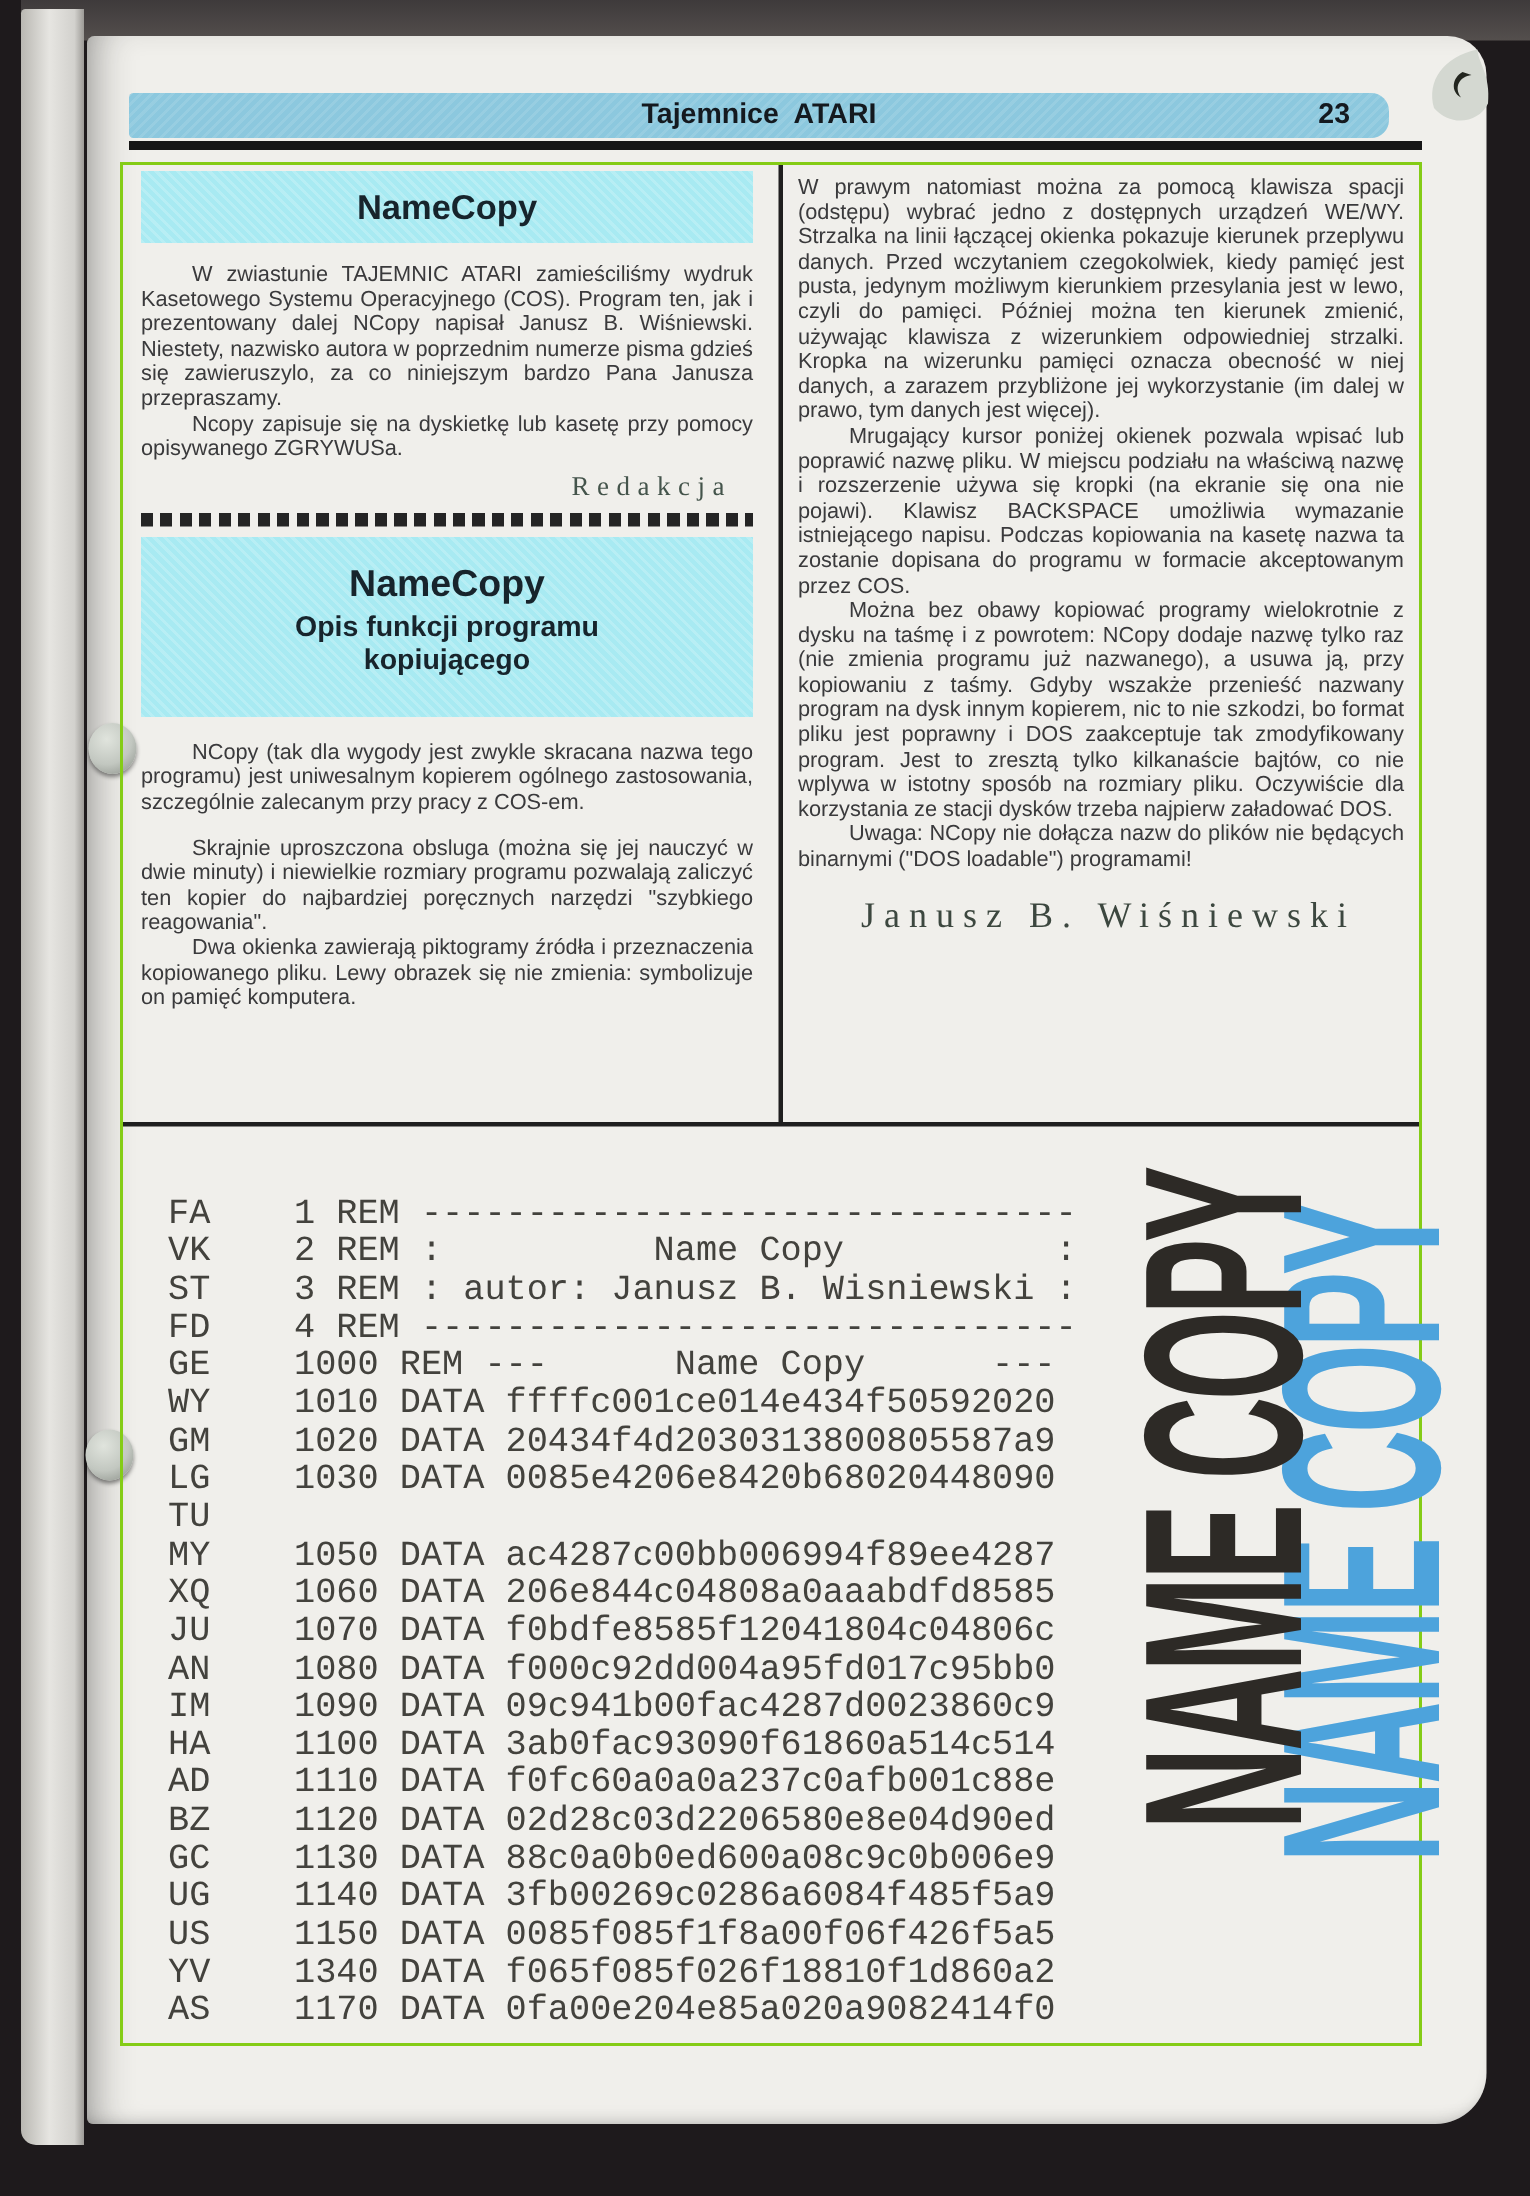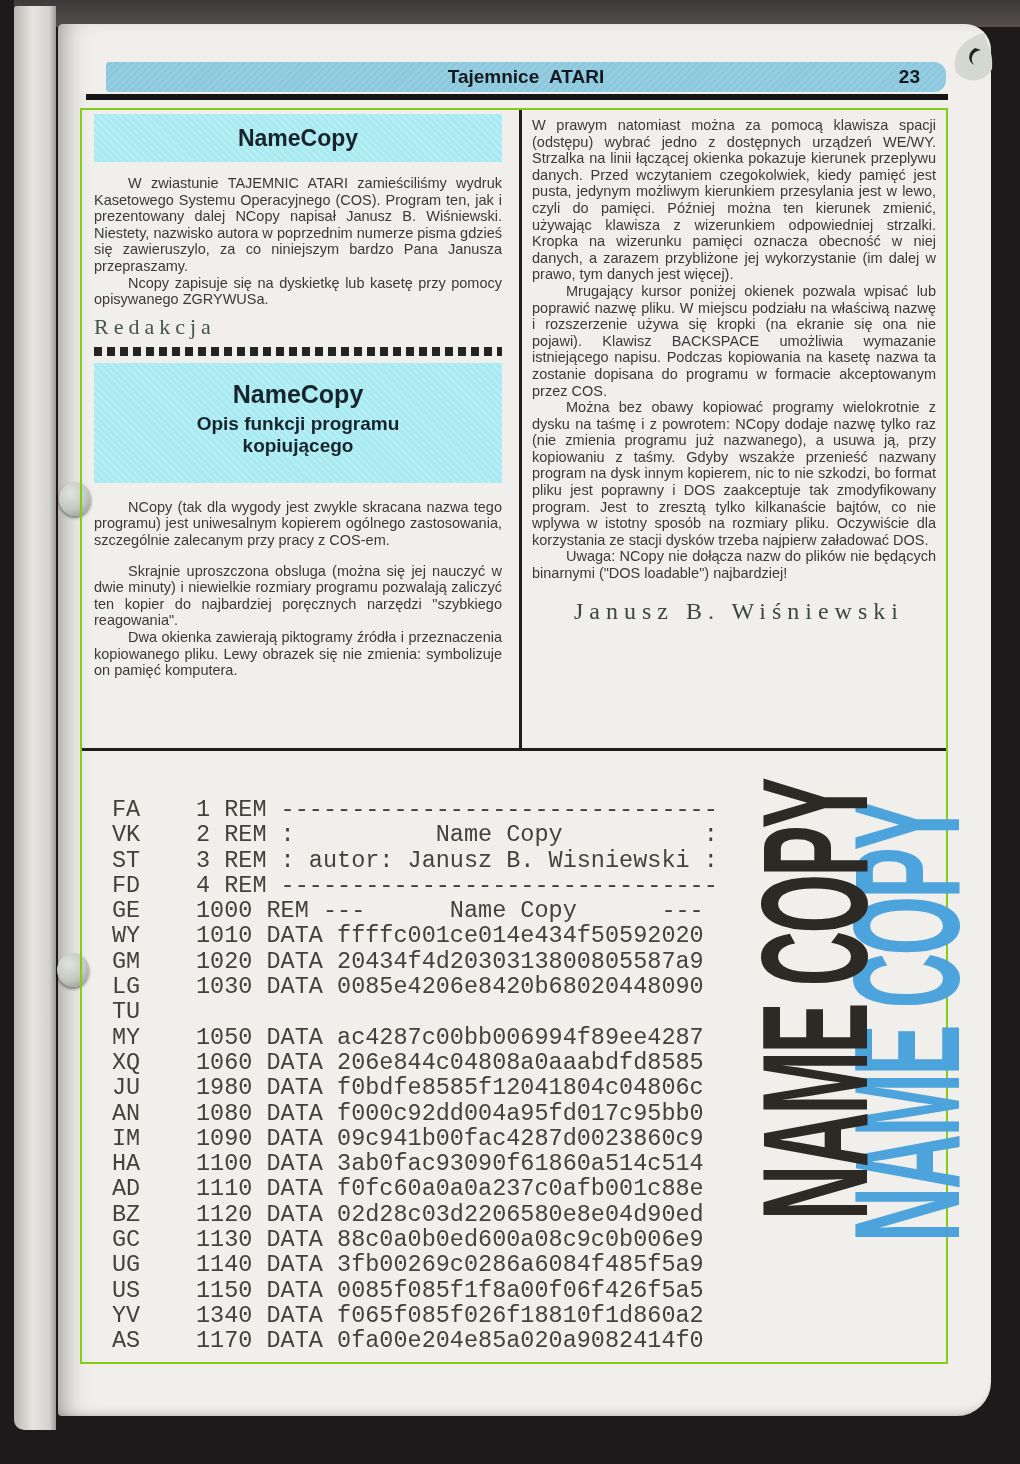--- a/index.html
+++ b/index.html
@@ -13,21 +13,21 @@
     border-radius:3px 0 0 10px;}
   .scan-page{position:absolute;left:58px;top:24px;width:933px;height:1392px;
     background:#f0efeb;border-radius:5px 26px 34px 4px;
     box-shadow:inset 20px 0 26px -16px rgba(40,40,40,.45), inset 0 -6px 10px -7px rgba(60,60,60,.35);}
   .page-curl{position:absolute;left:944px;top:30px;}
 
   .rivet{position:absolute;width:32px;height:34px;border-radius:50%;
     background:radial-gradient(circle at 38% 32%,#e0e4dd,#c2c7c0 55%,#878c85 100%);
     box-shadow:0 2px 3px rgba(0,0,0,.45);}
 
-  .header-bar{position:absolute;left:106px;top:62px;width:840px;height:30px;
+  .header-bar{position:absolute;left:86px;top:62px;width:840px;height:30px;
     border-radius:3px 12px 12px 3px;
     background:repeating-linear-gradient(135deg, rgba(255,255,255,.10) 0 2px, rgba(0,0,0,0) 2px 5px), #8cc8de;}
   .header-title{position:absolute;left:0;right:0;top:0;text-align:center;line-height:30px;
     font-weight:bold;font-size:19px;color:#14191f;white-space:pre;}
   .header-page-no{position:absolute;right:26px;top:0;line-height:30px;font-weight:bold;font-size:19px;color:#14191f;}
   .header-rule{position:absolute;left:86px;top:94px;width:862px;height:6px;background:#161616;}
 
   .content-box{position:absolute;left:80px;top:108px;width:864px;height:1252px;border:2px solid #84cc16;}
   .col-divider{position:absolute;left:437px;top:0;width:3px;height:638px;background:#1f1f1f;}
   .h-rule{position:absolute;left:0;top:638px;width:100%;height:3px;background:#1f1f1f;}
@@ -40,21 +40,21 @@
   .cyan-box.first{height:48px;line-height:48px;font-size:23px;font-weight:bold;margin-bottom:13px;}
   .cyan-box.second{height:120px;margin:6px 0 16px 0;padding-top:1px;box-sizing:border-box;}
   .cyan-box.second .t1{display:block;font-size:25px;font-weight:bold;margin-top:16px;}
   .cyan-box.second .t2{display:block;font-size:19px;font-weight:bold;width:250px;margin:4px auto 10px;line-height:22px;}
 
   .para{margin:0;font-size:14.5px;line-height:16.6px;text-align:justify;color:#3a3a3c;text-indent:34px;}
   .para.noindent{text-indent:0;}
   .para.gap{margin-top:14px;}
 
   .sig{font-family:"Liberation Serif",serif;color:#44544b;}
-  .sig.redakcja{text-align:left;font-size:22px;letter-spacing:5px;margin:6px 14px 2px 0;}
+  .sig.redakcja{text-align:right;font-size:18px;letter-spacing:5px;margin:6px 14px 2px 0;}
   .sig.author{text-align:center;font-size:24px;letter-spacing:6px;margin:16px 0 0 10px;color:#3c473f;}
 
   .dotted-divider{height:9px;margin:7px 0 7px 0;
     background:repeating-linear-gradient(90deg,#242424 0 8px,rgba(0,0,0,0) 8px 13px);}
 
   .listing{position:absolute;left:30px;top:687px;width:700px;
     font-family:"Liberation Mono",monospace;font-size:23.5px;line-height:25.3px;color:#43423d;}
   .listing .row{display:flex;}
   .listing .cs{width:84px;white-space:pre;}
   .listing .code{white-space:pre;}
@@ -108,21 +108,21 @@
       </div>
       <p class="para">NCopy (tak dla wygody jest zwykle skracana nazwa tego programu) jest uniwesalnym kopierem ogólnego zastosowania, szczególnie zalecanym przy pracy z COS-em.</p>
       <p class="para gap">Skrajnie uproszczona obsluga (można się jej nauczyć w dwie minuty) i niewielkie rozmiary programu pozwalają zaliczyć ten kopier do najbardziej poręcznych narzędzi "szybkiego reagowania".</p>
       <p class="para">Dwa okienka zawierają piktogramy źródła i przeznaczenia kopiowanego pliku. Lewy obrazek się nie zmienia: symbolizuje on pamięć komputera.</p>
     </div>
 
     <div class="right-col">
       <p class="para noindent">W prawym natomiast można za pomocą klawisza spacji (odstępu) wybrać jedno z dostępnych urządzeń WE/WY. Strzalka na linii łączącej okienka pokazuje kierunek przeplywu danych. Przed wczytaniem czegokolwiek, kiedy pamięć jest pusta, jedynym możliwym kierunkiem przesylania jest w lewo, czyli do pamięci. Później można ten kierunek zmienić, używając klawisza z wizerunkiem odpowiedniej strzalki. Kropka na wizerunku pamięci oznacza obecność w niej danych, a zarazem przybliżone jej wykorzystanie (im dalej w prawo, tym danych jest więcej).</p>
       <p class="para">Mrugający kursor poniżej okienek pozwala wpisać lub poprawić nazwę pliku. W miejscu podziału na właściwą nazwę i rozszerzenie używa się kropki (na ekranie się ona nie pojawi). Klawisz BACKSPACE umożliwia wymazanie istniejącego napisu. Podczas kopiowania na kasetę nazwa ta zostanie dopisana do programu w formacie akceptowanym przez COS.</p>
       <p class="para">Można bez obawy kopiować programy wielokrotnie z dysku na taśmę i z powrotem: NCopy dodaje nazwę tylko raz (nie zmienia programu już nazwanego), a usuwa ją, przy kopiowaniu z taśmy. Gdyby wszakże przenieść nazwany program na dysk innym kopierem, nic to nie szkodzi, bo format pliku jest poprawny i DOS zaakceptuje tak zmodyfikowany program. Jest to zresztą tylko kilkanaście bajtów, co nie wplywa w istotny sposób na rozmiary pliku. Oczywiście dla korzystania ze stacji dysków trzeba najpierw załadować DOS.</p>
-      <p class="para">Uwaga: NCopy nie dołącza nazw do plików nie będących binarnymi ("DOS loadable") najbardziej!</p>
+      <p class="para">Uwaga: NCopy nie dołącza nazw do plików nie będących binarnymi ("DOS loadable") programami!</p>
       <div class="sig author">Janusz B. Wiśniewski</div>
     </div>
 
     <div class="listing">
       <div class="row">
           <span class="cs">FA</span>
           <span class="code">1 REM -------------------------------</span>
         </div>
       <div class="row">
           <span class="cs">VK</span>
@@ -158,21 +158,21 @@
       <div class="row">
           <span class="cs">MY</span>
           <span class="code">1050 DATA ac4287c00bb006994f89ee4287</span>
         </div>
       <div class="row">
           <span class="cs">XQ</span>
           <span class="code">1060 DATA 206e844c04808a0aaabdfd8585</span>
         </div>
       <div class="row">
           <span class="cs">JU</span>
-          <span class="code">1980 DATA f0bdfe8585f12041804c04806c</span>
+          <span class="code">1070 DATA f0bdfe8585f12041804c04806c</span>
         </div>
       <div class="row">
           <span class="cs">AN</span>
           <span class="code">1080 DATA f000c92dd004a95fd017c95bb0</span>
         </div>
       <div class="row">
           <span class="cs">IM</span>
           <span class="code">1090 DATA 09c941b00fac4287d0023860c9</span>
         </div>
       <div class="row">

